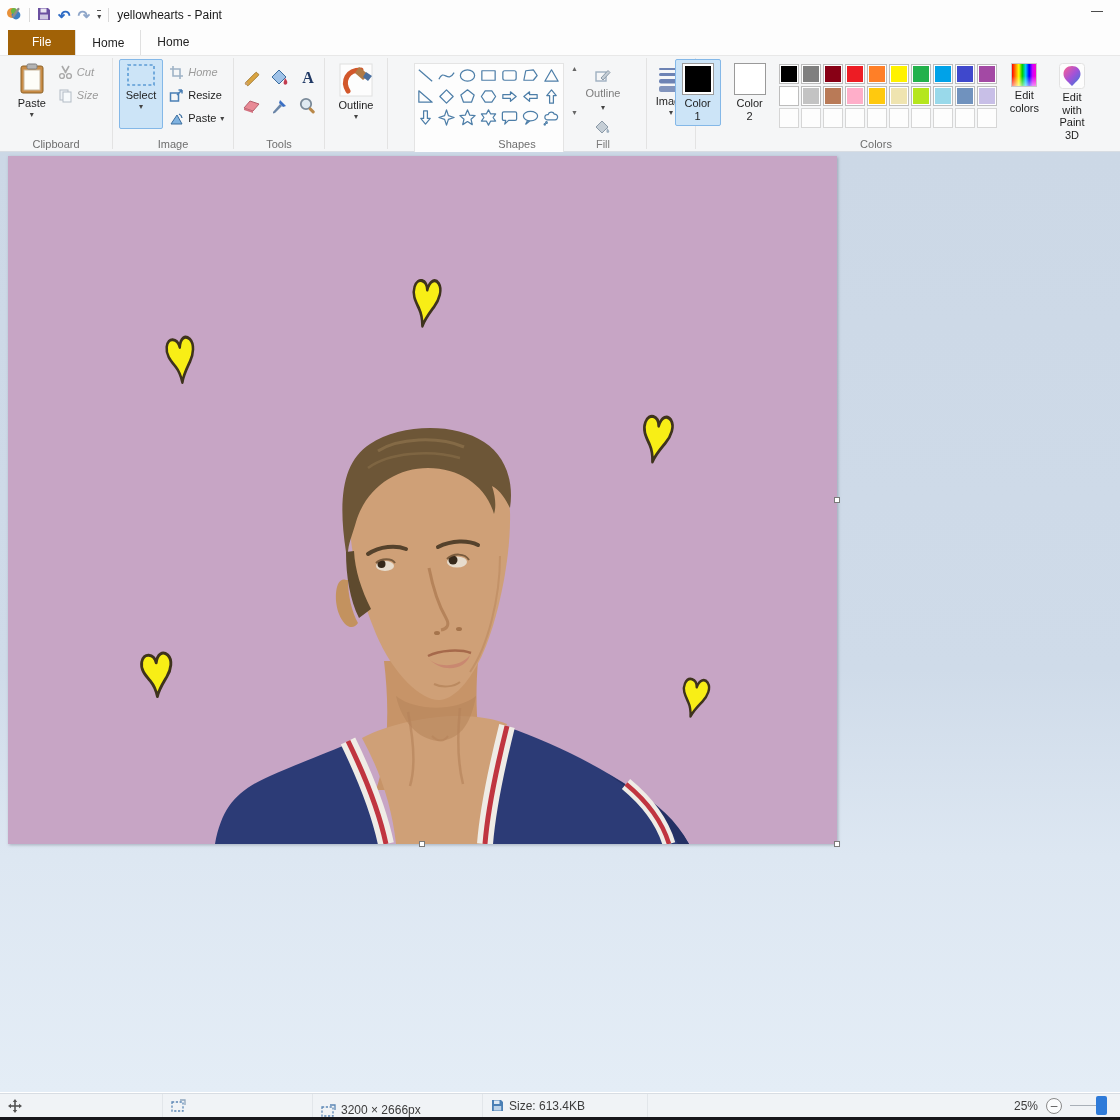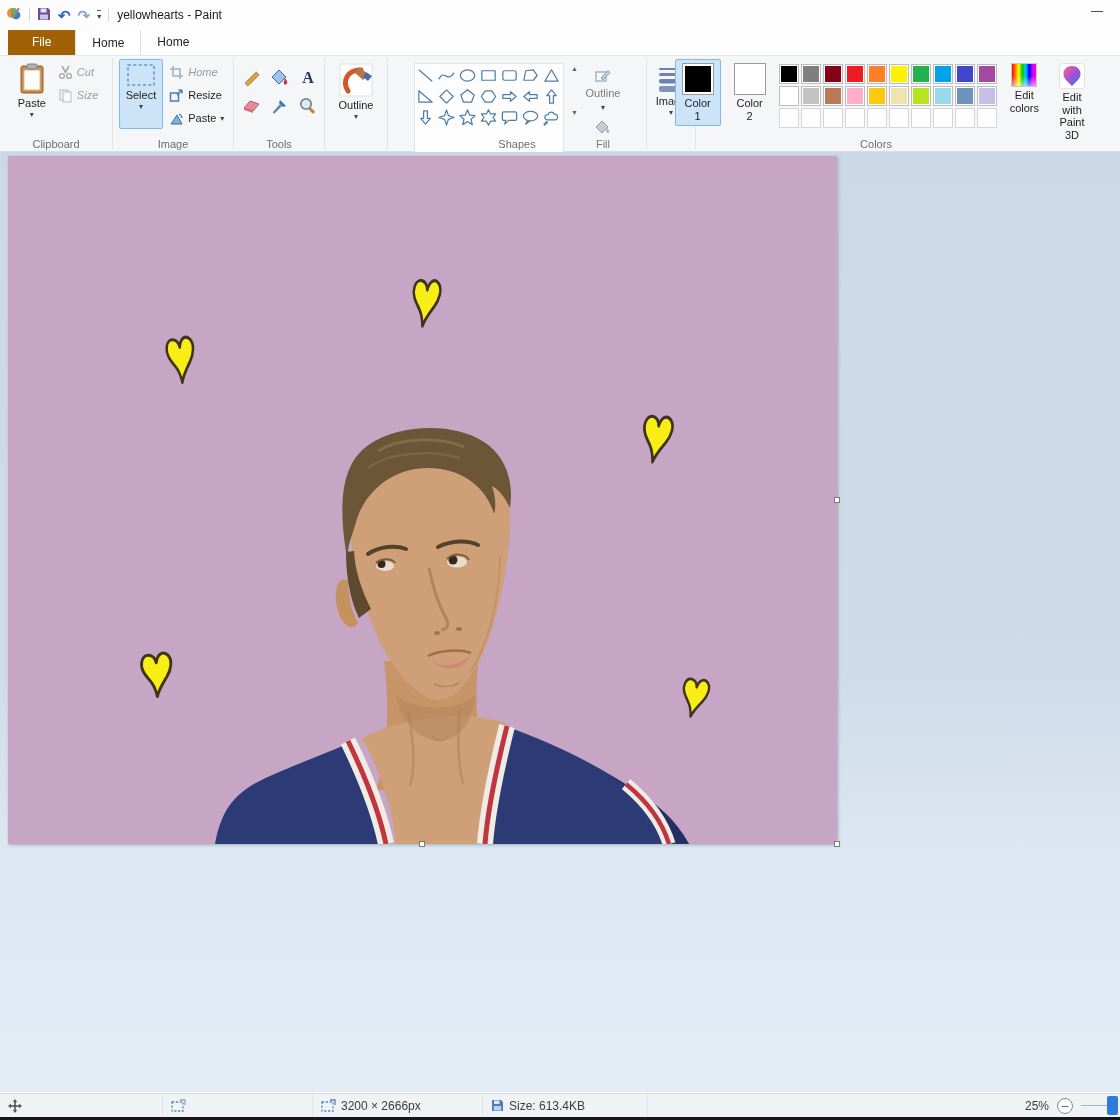--- a/index.html
+++ b/index.html
@@ -64,21 +64,21 @@
   
   .workspace { position:relative; height:940px; background:linear-gradient(to bottom,#ccd8e6 0%,#cfdbe9 55%,#dde7f2 75%,#e4edf6 100%); overflow:hidden; }
   .canvas { position:absolute; left:8px; top:4px; width:829px; height:688px; box-shadow:1px 1px 3px rgba(60,70,90,.35); }
   .canvas svg { display:block; }
   .handle { position:absolute; width:6px; height:6px; background:#fff; border:1px solid #7a7a7a; }
 
   
   .statusbar { position:absolute; left:0; bottom:3px; width:1120px; height:24px; background:#f0f3f6; border-top:1px solid #d8dde3; display:flex; align-items:center; font-size:12px; color:#3c3c3c; }
   .seg { height:100%; display:flex; align-items:center; gap:5px; padding:0 8px; border-right:1px solid #e2e6ea; }
   .blackbar { position:absolute; left:0; bottom:0; width:1120px; height:3px; background:#17171b; }
-  .zoomseg { margin-left:auto; border-right:none; gap:8px; padding-right:5px; }
+  .zoomseg { margin-left:auto; border-right:none; gap:8px; padding-right:16px; }
   .minusbtn { width:16px; height:16px; border:1px solid #8a8a8a; border-radius:50%; display:flex; align-items:center; justify-content:center; color:#555; font-size:12px; background:#fbfcfd; }
   .ztrack { width:34px; height:1px; background:#a9b0b8; position:relative; }
   .zthumb { position:absolute; left:26px; top:-9px; width:11px; height:19px; background:#2f7bd9; border-radius:2px; }
 </style>
 </head>
 <body>
 
 <div class="app">
 
   <div class="titlebar">
@@ -551,21 +551,21 @@
         <rect x="6.2" y="3" width="1.6" height="8" fill="#555"></rect>
           <rect x="3" y="6.2" width="8" height="1.6" fill="#555"></rect>
       </svg>
     </div>
     <div class="seg" style="width:150px;">
       <svg width="15" height="13" viewBox="0 0 15 13">
         <rect x="1" y="3" width="11" height="9" fill="none" stroke="#5b87b5" stroke-width="1.3" stroke-dasharray="2.2 1.6"></rect>
         <path d="M9 1 H14 V6" stroke="#8fa6bd" stroke-width="1.3" fill="none"></path>
       </svg>
     </div>
-    <div class="seg" style="width:170px;">
+    <div class="seg" style="width:170px;align-items:flex-end;">
       <svg width="15" height="13" viewBox="0 0 15 13">
         <rect x="1" y="3" width="11" height="9" fill="none" stroke="#5b87b5" stroke-width="1.3" stroke-dasharray="2.2 1.6"></rect>
         <path d="M9 1 H14 V6" stroke="#5b87b5" stroke-width="1.3" fill="none"></path>
       </svg>
       <span>3200 × 2666px</span>
     </div>
     <div class="seg" style="width:165px;">
       <svg width="13" height="13" viewBox="0 0 13 13">
         <path d="M1 1 H10 L12 3 V12 H1 Z" fill="#4a7fb5"></path>
           <rect x="3" y="1.5" width="5.5" height="3.5" fill="#dce8f4"></rect>

